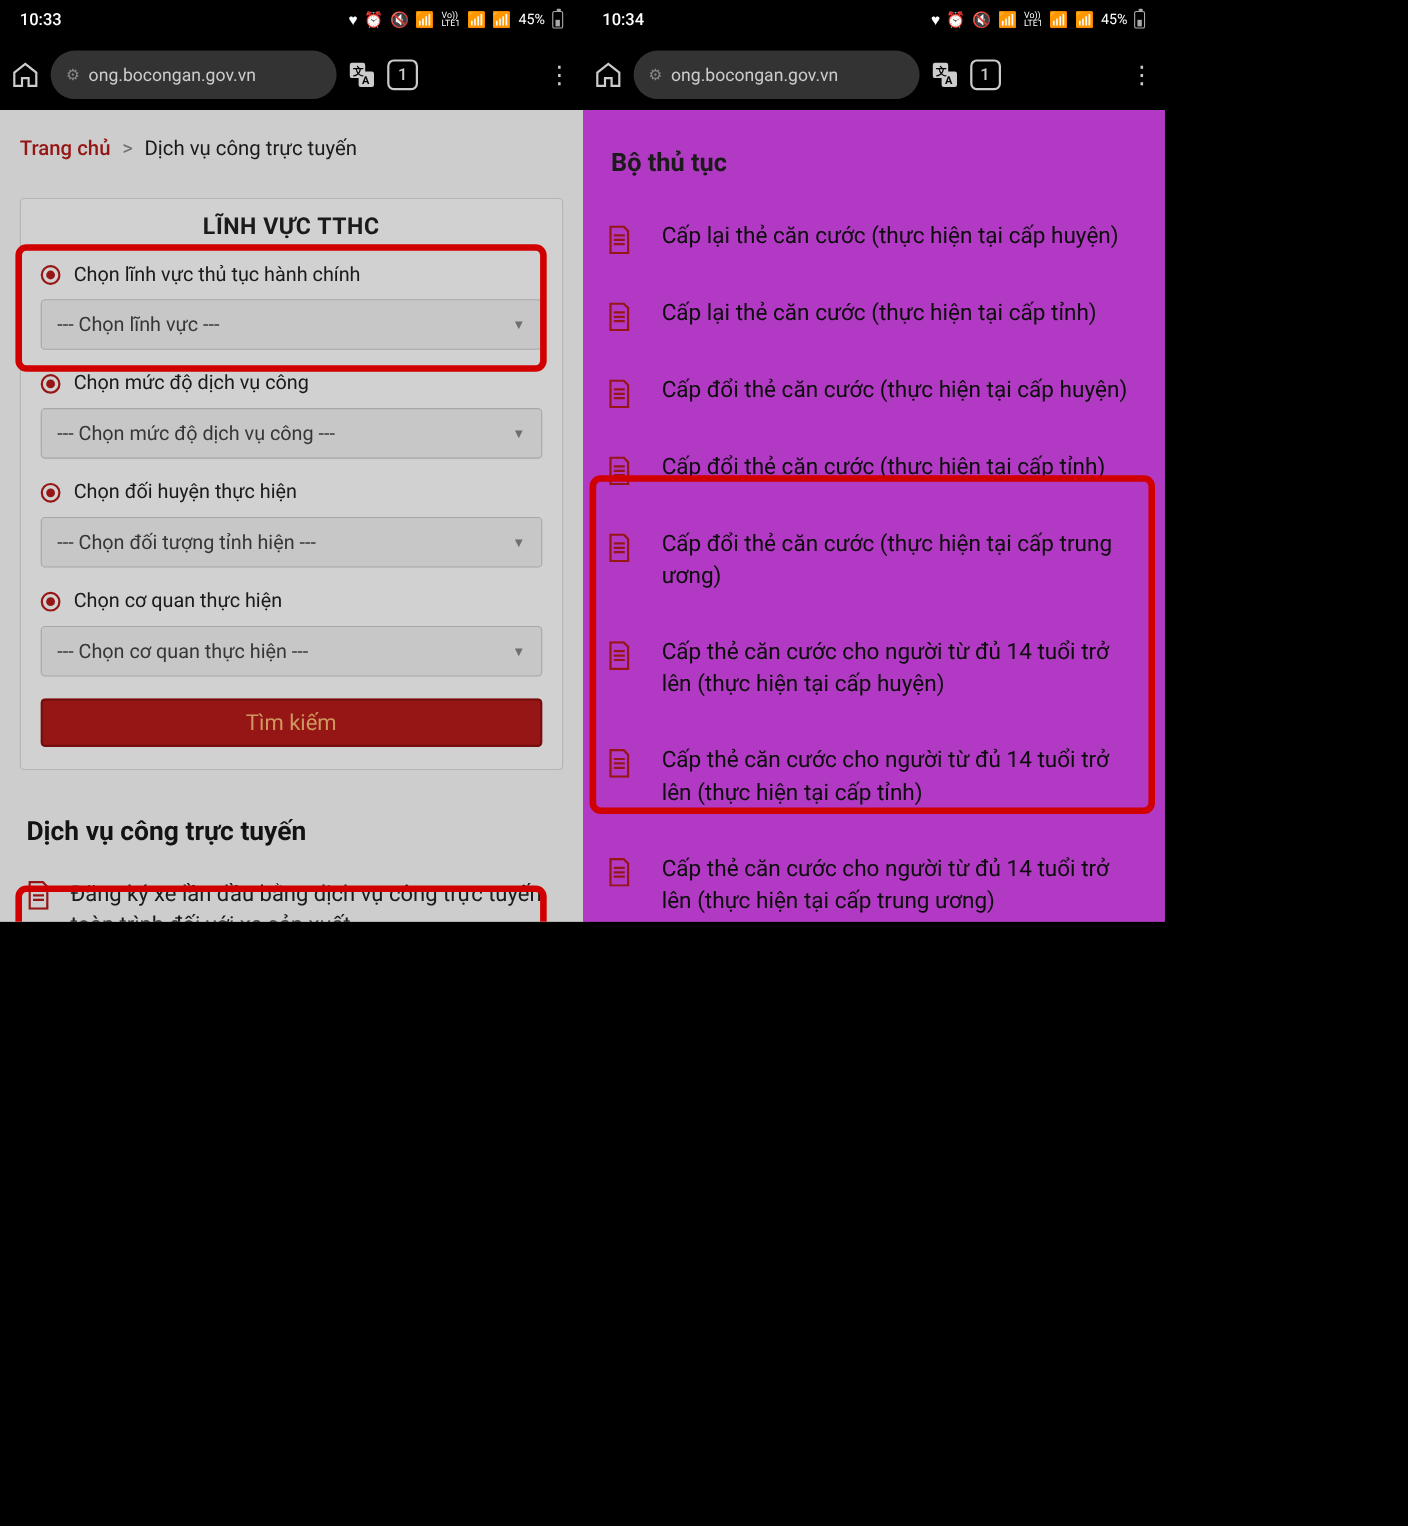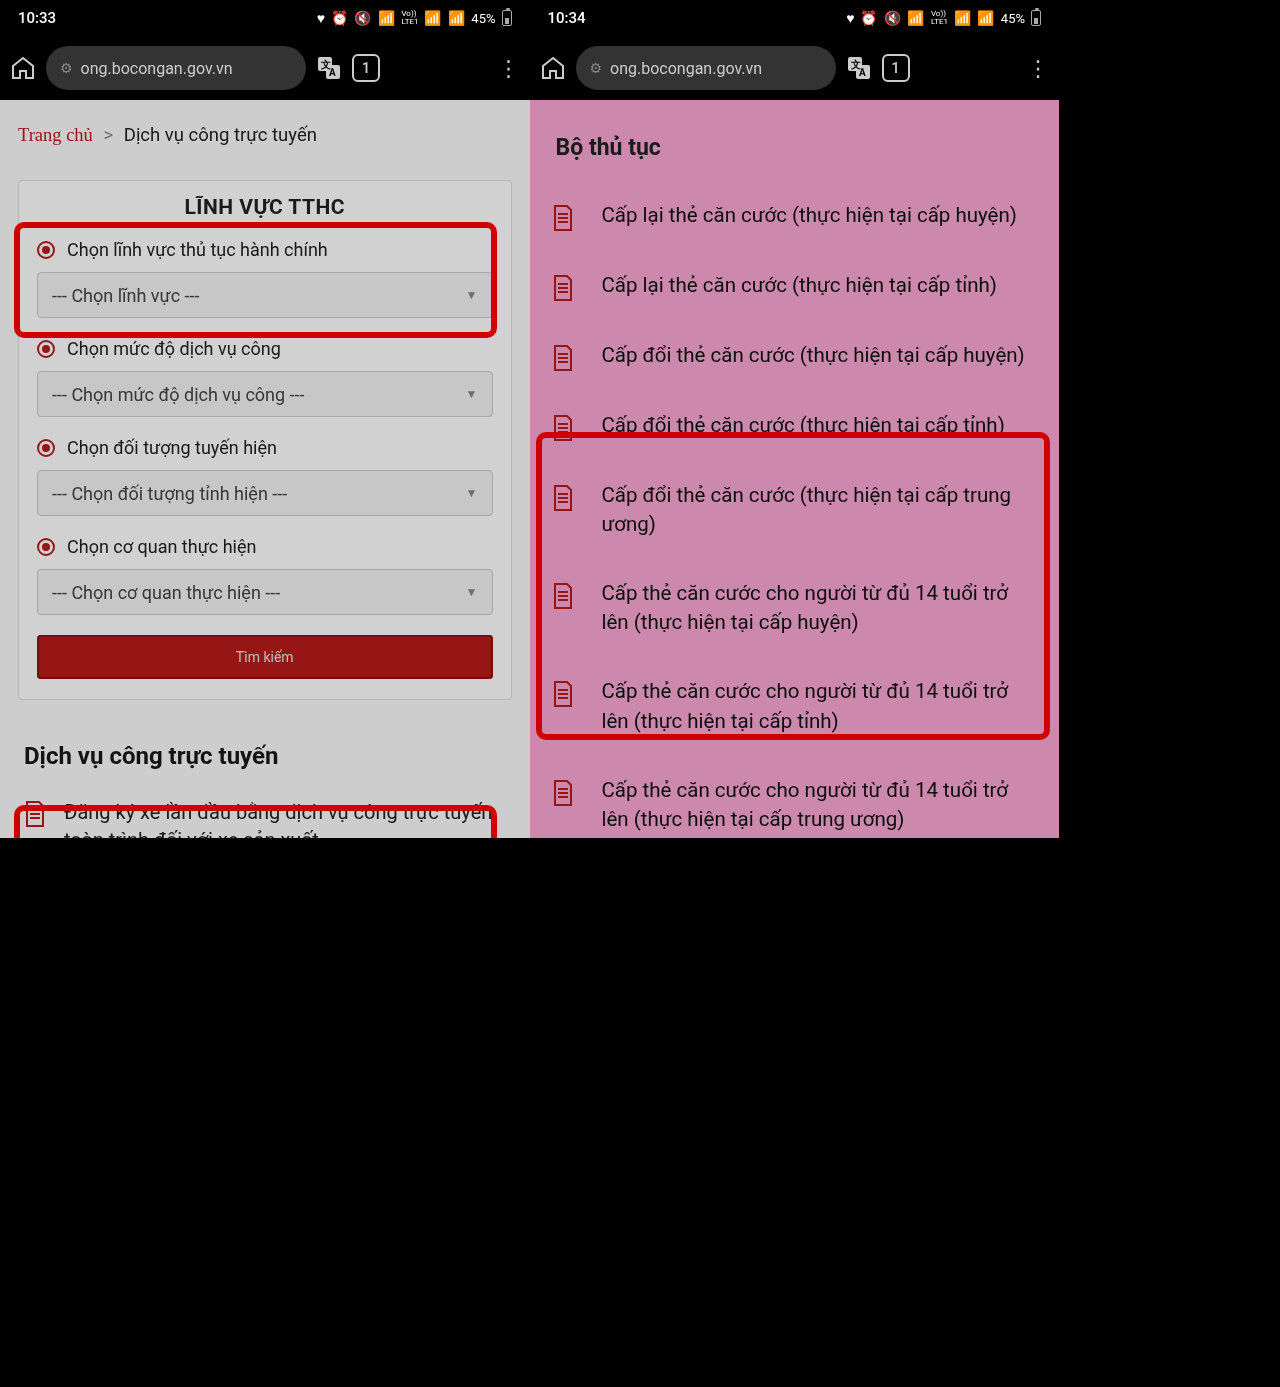--- a/index.html
+++ b/index.html
@@ -25,41 +25,41 @@
 .browser-bar .tab-count { border: 2px solid #ccc; color: #ccc; width: 28px; height: 28px; border-radius: 6px; display: inline-flex; align-items: center; justify-content: center; font-size: 15px; font-weight: 500; }
 .browser-bar .more-icon { color: #ccc; font-size: 22px; margin-left: auto; }
 
 
 .page { flex: 1; overflow: hidden; position: relative; }
 
 
 .left-page { background: #fafafa; color: #111; padding: 24px 18px; }
 .left-page.dimmed::after { content:""; position:absolute; inset:0; background:rgba(0,0,0,0.18); pointer-events:none; }
 .breadcrumb { font-size: 18.5px; color: #222; margin-bottom: 34px; }
-.breadcrumb .home { color: #b71c1c; font-weight: 500; font-family: Liberation Serif, serif; }
+.breadcrumb .home { color: #b71c1c; font-weight: 500; }
 .breadcrumb .sep { color: #888; margin: 0 6px; }
 
 .card { background: #fff; border: 1px solid #ddd; border-radius: 4px; padding: 14px 0 20px; position: relative; }
 .card-title { text-align: center; font-size: 21px; font-weight: 700; color: #222; margin-bottom: 20px; letter-spacing: .5px; }
 
 .field-block { padding: 0 18px; margin-bottom: 20px; }
 .field-label { display: flex; align-items: center; gap: 12px; font-size: 18px; color: #222; margin-bottom: 12px; }
 .radio-dot { width: 18px; height: 18px; border: 2px solid #b71c1c; border-radius: 50%; display: inline-flex; align-items: center; justify-content: center; flex-shrink:0; }
 .radio-dot::after { content: ""; width: 8px; height: 8px; background: #b71c1c; border-radius: 50%; }
 .text-input { width: 100%; background: #eef4fb; border: 1px solid #cfd8e3; border-radius: 6px; height: 44px; font-size: 18px; padding: 0 14px; color: #222; }
 .select-box { width: 100%; background: #f3f3f3; border: 1px solid #ccc; border-radius: 4px; height: 46px; font-size: 18px; padding: 0 14px; color: #444; display: flex; align-items: center; justify-content: space-between; }
 .select-box .chev { color: #888; font-size: 12px; }
-.search-btn { margin: 8px 18px 0; background: #b71c1c; color: #e5e5e5; border-radius: 4px; height: 44px; display: flex; align-items: center; justify-content: center; font-size: 14px; box-shadow: inset 0 0 0 2px #8e1313; }
+.search-btn { margin: 8px 18px 0; background: #b71c1c; color: #fdba74; border-radius: 4px; height: 44px; display: flex; align-items: center; justify-content: center; font-size: 20px; box-shadow: inset 0 0 0 2px #8e1313; }
 
 .section-heading { font-size: 24px; font-weight: 700; color: #181818; margin: 42px 6px 28px; }
 .doc-row { display: flex; gap: 18px; padding: 0 6px; font-size: 20px; color: #222; line-height: 1.4; }
 .doc-row .doc-icon { flex-shrink: 0; color: #b71c1c; width: 22px; height: 26px; margin-top: 3px; }
 
 
-.right-page { background: #f9a8d4; color: #111; padding: 20px 0 20px 0; }
+.right-page { background: #d946ef; color: #111; padding: 20px 0 20px 0; }
 .right-page.dimmed::after { content:""; position:absolute; inset:0; background:rgba(0,0,0,0.18); pointer-events:none; }
 .bo-title { font-size: 23px; font-weight: 700; color: #222; padding: 14px 26px 20px; }
 
 .proc-list { padding: 0 22px; }
 .proc-item { display: flex; gap: 28px; padding: 20px 0; font-size: 20.5px; color: #111; line-height: 1.42; }
 .proc-item .doc-icon { flex-shrink: 0; color: #b71c1c; width: 22px; height: 26px; margin-top: 4px; }
 
 
 .hl { position: absolute; border: 6px solid #ff0000; border-radius: 10px; pointer-events: none; }
 
@@ -150,21 +150,21 @@
         </div>
         <div class="select-box">
           <span>--- Chọn mức độ dịch vụ công ---</span>
           <span class="chev">▼</span>
         </div>
       </div>
 
       <div class="field-block">
         <div class="field-label">
           <span class="radio-dot"></span>
-          <span>Chọn đối tượng tuyến hiện</span>
+          <span>Chọn đối huyện thực hiện</span>
         </div>
         <div class="select-box">
           <span>--- Chọn đối tượng tỉnh hiện ---</span>
           <span class="chev">▼</span>
         </div>
       </div>
 
       <div class="field-block">
         <div class="field-label">
           <span class="radio-dot"></span>

